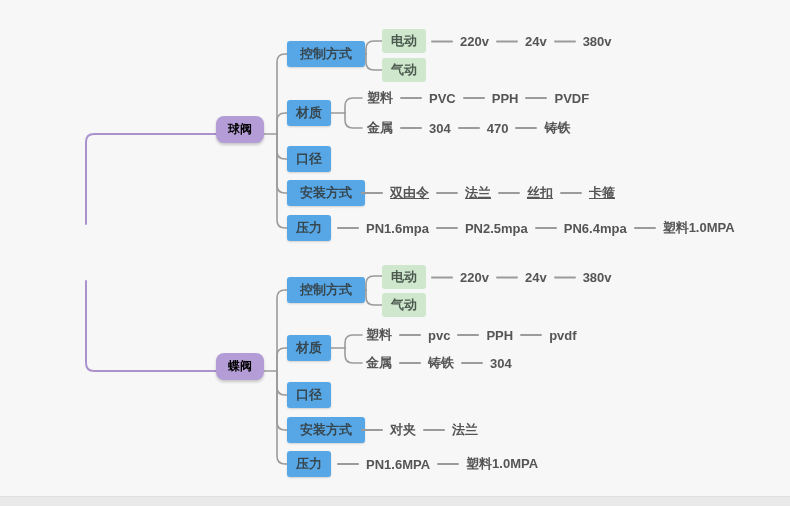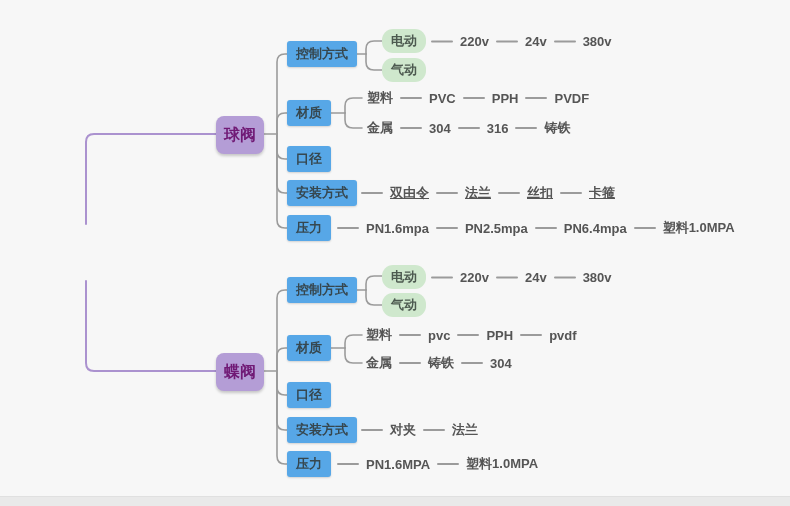--- a/index.html
+++ b/index.html
@@ -21,37 +21,37 @@
     box-sizing:border-box;
   }
   .root-box {
     left:28px; top:224px; width:116px; height:57px;
     background:#4dc483; color:#0d0d0d;
     font-size:25px; border-radius:8px;
     box-shadow:0 2px 4px rgba(0,0,0,0.18);
     letter-spacing:1px;
   }
   .branch-box {
-    width:48px; height:38px; left:216px;
-    background:#b49dd6; color:#701a75;
-    font-size:16px; border-radius:8px;
+    width:48px; height:27px; left:216px;
+    background:#b49dd6; color:#000000;
+    font-size:12px; border-radius:8px;
     box-shadow:0 2px 3px rgba(0,0,0,0.2);
   }
   .cat-box {
     left:287px; height:26px;
     background:#57a7e7; color:#36474f;
     font-size:13px; border-radius:3px;
     box-shadow:0 1px 2px rgba(0,0,0,0.15);
   }
-  .w-lg { width:70px; }
+  .w-lg { width:78px; }
   .w-sm { width:44px; }
   .leaf-box {
     left:382px; width:44px; height:24px;
     background:#cfe8cd; color:#4d5a50;
-    font-size:13px; border-radius:11px;
+    font-size:13px; border-radius:3px;
   }
   .chain {
     position:absolute;
     display:flex; align-items:center; gap:7px;
     font-size:13px; font-weight:bold; color:#555;
     transform:translateY(-50%);
     white-space:nowrap;
   }
   .chain span { display:inline-block; }
   .dash {
@@ -138,21 +138,21 @@
     <span>PPH</span>
     <span class="dash"></span>
     <span>PVDF</span>
   </div>
 
   <div class="chain" style="left:367px; top:128px;">
     <span>金属</span>
     <span class="dash"></span>
     <span>304</span>
     <span class="dash"></span>
-    <span>316</span>
+    <span>470</span>
     <span class="dash"></span>
     <span>铸铁</span>
   </div>
 
   <div class="chain" style="left:361px; top:193px;text-decoration:underline;">
     <span class="dash"></span>
     <span>双由令</span>
     <span class="dash"></span>
     <span>法兰</span>
     <span class="dash"></span>

